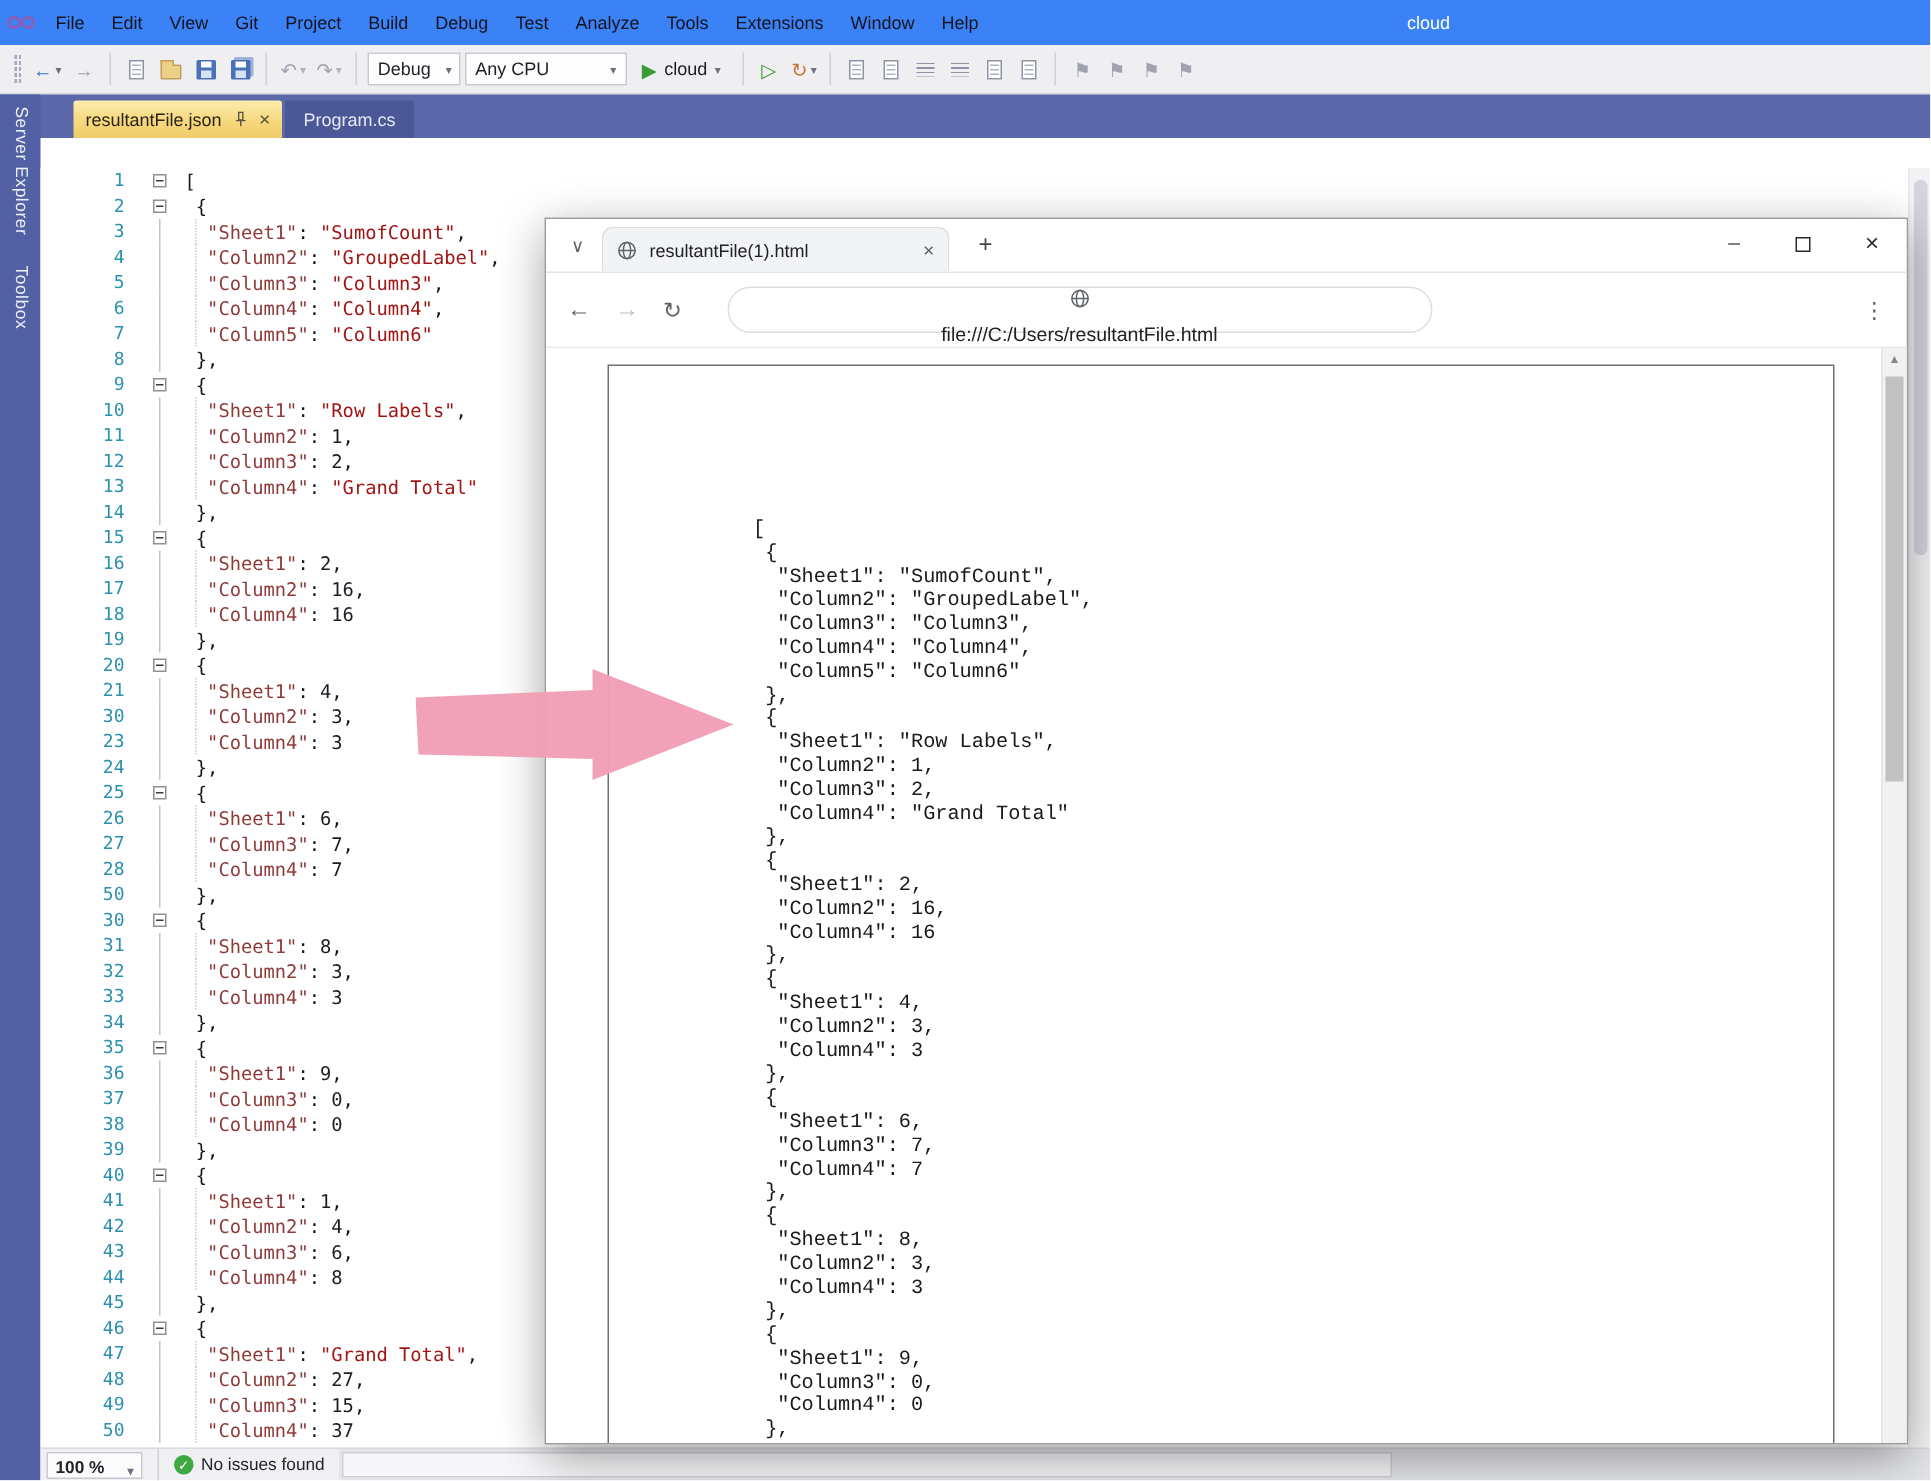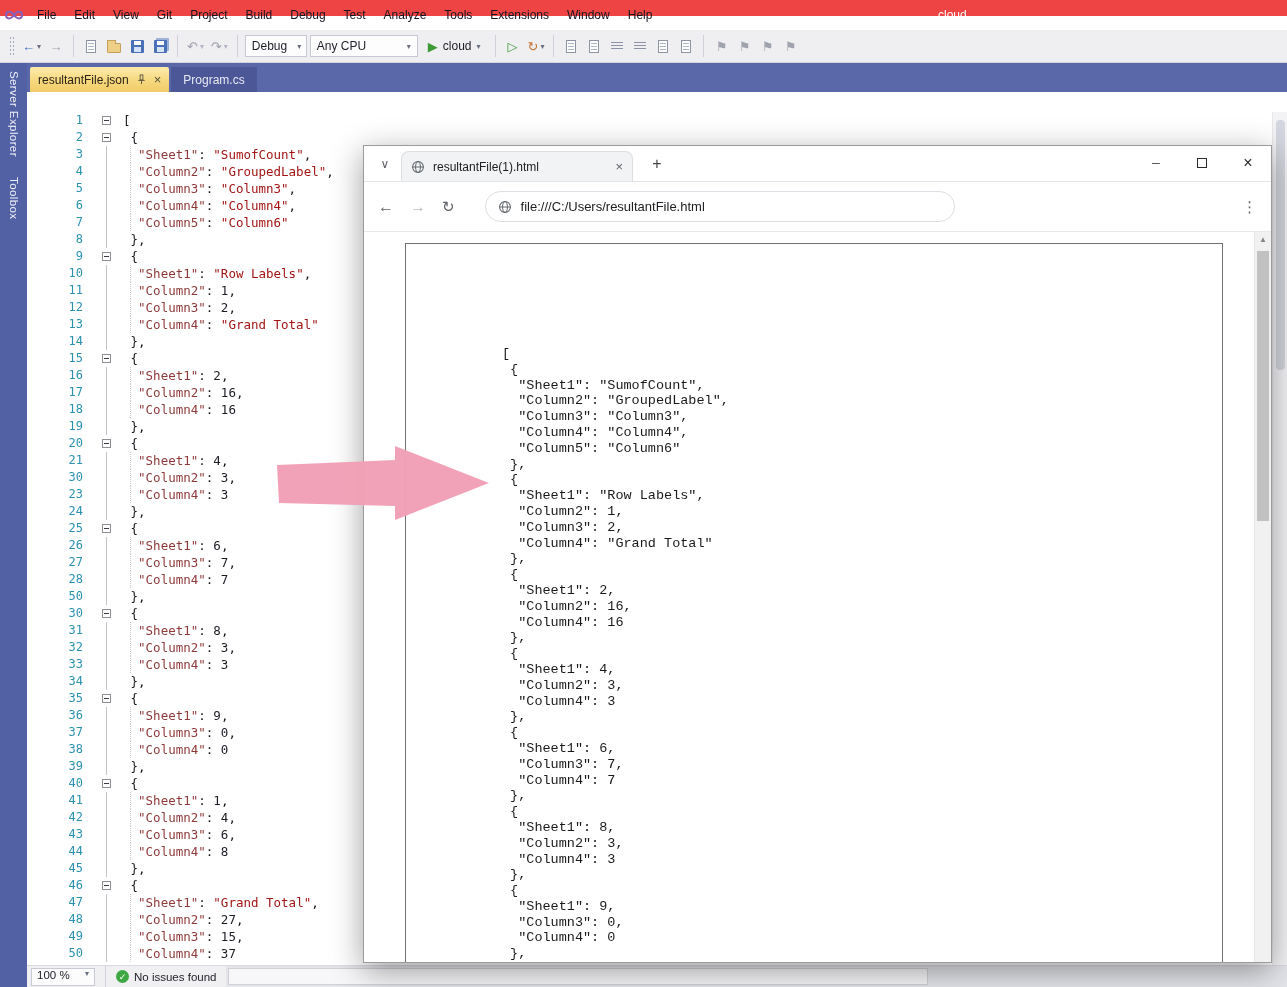--- a/index.html
+++ b/index.html
@@ -1,21 +1,21 @@
 <!DOCTYPE html>
 <html><head>
 <meta charset="utf-8">
 <style>
   * { margin:0; padding:0; box-sizing:border-box; }
   html,body { width:1287px; height:987px; overflow:hidden; }
   body { font-family:"Liberation Sans", sans-serif; background:#fff; }
   .screen { position:relative; width:1287px; height:987px; background:#fff; overflow:hidden; }
 
   
-  .menubar { position:absolute; left:0; top:0; width:100%; height:16px; background:#ef4444; display:flex; align-items:flex-start; }
+  .menubar { position:absolute; left:0; top:0; width:100%; height:30px; background:#3b82f6; display:flex; align-items:flex-start; }
   .vs-logo { width:28px; height:30px; display:flex; align-items:center; justify-content:center; }
   .menu-items { display:flex; height:30px; }
   .menu-item { padding:0 9px; line-height:30px; font-size:12px; color:#14141e; cursor:default; }
   .searchbox { position:absolute; left:694px; top:4px; width:222px; height:23px; background:#fff; border:1px solid #aab0cd; border-radius:2px; display:flex; align-items:center; padding:0 6px 0 8px; }
   .search-text { flex:1; font-size:12px; color:#5a5a66; }
   .mag { width:13px; height:13px; }
   .account { position:absolute; left:938px; top:0; height:30px; line-height:30px; font-size:12px; color:#ffffff; }
 
   
   .toolbar { position:absolute; left:0; top:30px; width:100%; height:33px; background:#EFEFF2; border-bottom:1px solid #D4D5DE; display:flex; align-items:center; padding-left:6px; gap:3px; }
@@ -38,21 +38,21 @@
   .icon-floppy::after { content:""; position:absolute; left:3px; bottom:1px; width:7px; height:5px; background:#D6E2F5; }
   .icon-floppy.all { box-shadow:2px -2px 0 0 #9DB2D6; }
   .icon-folder { width:14px; height:10px; background:#EECF87; border:1px solid #C3A05B; border-radius:1px; position:relative; margin-top:3px; }
   .icon-folder::before { content:""; position:absolute; left:-1px; top:-4px; width:7px; height:3px; background:#EECF87; border:1px solid #C3A05B; border-bottom:none; }
   .icon-newdoc, .icon-doc { width:10px; height:13px; background:#fff; border:1px solid #8D94A5; position:relative; }
   .icon-newdoc::before, .icon-doc::before { content:""; position:absolute; left:1px; top:2px; width:6px; height:1px; background:#ADB3C0; box-shadow:0 3px 0 #ADB3C0, 0 6px 0 #ADB3C0; }
   .icon-lines { width:12px; height:9px; background:repeating-linear-gradient(to bottom,#8C93A6 0 1px,transparent 1px 3px); }
 
   
   .tabstrip { position:absolute; left:0; top:63px; width:100%; height:29px; background:#5A67A8; display:flex; align-items:flex-end; padding-left:30px; }
-  .doc-tab { height:25px; display:flex; align-items:center; font-size:12px; padding:0 8px; gap:7px; }
+  .doc-tab { height:25px; display:flex; align-items:center; font-size:12px; padding:0 8px; gap:7px;margin-left:19px; }
   .doc-tab.active { background:linear-gradient(#FCECAC, #F6D87E 55%, #F0CC68); color:#2b2416; border-radius:2px 2px 0 0; }
   .doc-tab.inactive { background:#4B5796; color:#E6E9F5; margin-left:2px; padding:0 12px; }
   .tab-close { font-size:13px; color:#55503a; line-height:1; }
   .pin { width:11px; height:11px; }
 
   
   .schemabar { position:absolute; left:27px; top:92px; right:0; height:20px; background:#F5F5F7; border-bottom:1px solid #E2E3E8; display:flex; align-items:center; padding-left:10px; font-size:11.5px; color:#222; }
   .schema-select { margin-left:6px; background:#fff; border:1px solid #E0E1E6; height:16px; line-height:14px; padding:0 7px; min-width:128px; color:#1e1e28; }
 
   
@@ -70,21 +70,21 @@
   .code { white-space:pre; position:relative; color:#16161c; }
   .tok-key { color:#8F3A3A; }
   .tok-str { color:#A31515; }
   .tok-num { color:#1C1C24; }
   .indent-guide { position:absolute; left:7px; top:0; bottom:0; border-left:1px dotted #C8C8CE; }
 
   
   .vs-vscroll { position:absolute; right:0; top:112px; width:15px; bottom:22px; background:#F3F3F6; border-left:1px solid #E6E6EB; }
   .vs-vthumb { position:absolute; left:3px; top:8px; width:9px; height:250px; background:#D4D6DF; border-radius:4px; }
   .bottombar { position:absolute; left:27px; right:0; bottom:0; height:22px; background:#F0F0F3; border-top:1px solid #DADBE0; display:flex; align-items:center; padding-left:4px; gap:6px; }
-  .zoom-control { width:64px; height:18px; background:#FCFCFD; border:1px solid #C8CAD4; display:flex; align-items:flex-start; justify-content:space-between; padding:0 5px; font-size:11.5px; color:#23232b; }
+  .zoom-control { width:64px; height:18px; background:#FCFCFD; border:1px solid #C8CAD4; display:flex; align-items:flex-end; justify-content:space-between; padding:0 5px; font-size:11.5px; color:#23232b;font-weight:bold; }
   .health { display:flex; align-items:center; gap:5px; font-size:11.5px; color:#23232b; }
   .health-dot { width:13px; height:13px; border-radius:50%; background:#3EA843; color:#fff; font-size:9px; display:flex; align-items:center; justify-content:center; }
   .h-scroll { flex:1; height:100%; background:#E4E5EA; position:relative; margin-left:4px; }
   .h-thumb { position:absolute; left:2px; top:2px; bottom:2px; width:66%; background:#F7F7F9; border:1px solid #D0D0D6; }
 
   
   .browser { position:absolute; left:363px; top:145px; width:909px; height:818px; background:#fff; border:1px solid #9B9B9B; box-shadow:0 8px 30px rgba(0,0,0,.38); z-index:10; }
   .b-tabbar { position:relative; height:36px; background:#fff; border-bottom:1px solid #E3E4E8; }
   .b-chevron { position:absolute; left:10px; top:7px; width:22px; height:22px; display:flex; align-items:center; justify-content:center; color:#5F6368; font-size:12px; }
   .b-tab { position:absolute; left:37px; top:5px; width:232px; height:30px; background:#F1F3F5; border:1px solid #DCDEE1; border-bottom:none; border-radius:8px 8px 0 0; display:flex; align-items:center; gap:8px; padding:0 9px; }
@@ -94,21 +94,21 @@
   .b-plus { position:absolute; left:282px; top:7px; width:22px; height:22px; display:flex; align-items:center; justify-content:center; font-size:16px; color:#444; }
   .b-wincontrols { position:absolute; right:0; top:0; height:33px; display:flex; }
   .b-winbtn { width:46px; height:33px; display:flex; align-items:center; justify-content:center; color:#2b2b2b; }
   .b-winbtn .min { font-size:11px; }
   .max-box { width:10px; height:10px; border:1px solid #2b2b2b; }
   .b-winbtn .x { font-size:16px; }
   .b-navbar { position:absolute; left:0; top:36px; width:100%; height:50px; background:#fff; border-bottom:1px solid #E8EAED; display:flex; align-items:center; padding:0 14px; }
   .nav-ic { font-size:16px; color:#5F6368; margin-right:16px; }
   .nav-ic.dis { color:#BCBFC4; }
   .nav-ic.refresh { font-size:15px; }
-  .b-address { width:470px; height:31px; border:1px solid #DCDEE3; border-radius:16px; background:#fff; display:flex; align-items:center; gap:9px; padding:0 12px; margin-left:14px; }
+  .b-address { width:470px; height:31px; border:1px solid #DCDEE3; border-radius:16px; background:#fff; display:flex; align-items:center; gap:9px; padding:0 12px; margin-left:14px;flex-direction:column; }
   .b-url { font-size:13px; color:#202124; white-space:nowrap; }
   .b-kebab { margin-left:auto; font-size:15px; color:#5F6368; }
   .b-content { position:absolute; left:0; top:86px; right:0; bottom:0; background:#fff; overflow:hidden; }
   .b-box { margin:11px 0 0 41px; width:818px; height:1150px; border:1px solid #707070; padding:102px 0 0 96px; }
   #browser-pre { font-family:"Liberation Mono", monospace; font-size:13.5px; line-height:15.8px; color:#1a1a1a; white-space:pre; }
   .b-scrollbar { position:absolute; right:0; top:0; width:17px; bottom:0; background:#F1F1F1; border-left:1px solid #E4E4E4; }
   .b-scroll-up { position:absolute; top:3px; left:0; width:100%; text-align:center; font-size:8px; color:#858585; }
   .b-thumb { position:absolute; left:2px; right:2px; top:19px; height:270px; background:#C1C1C1; }
 
   

